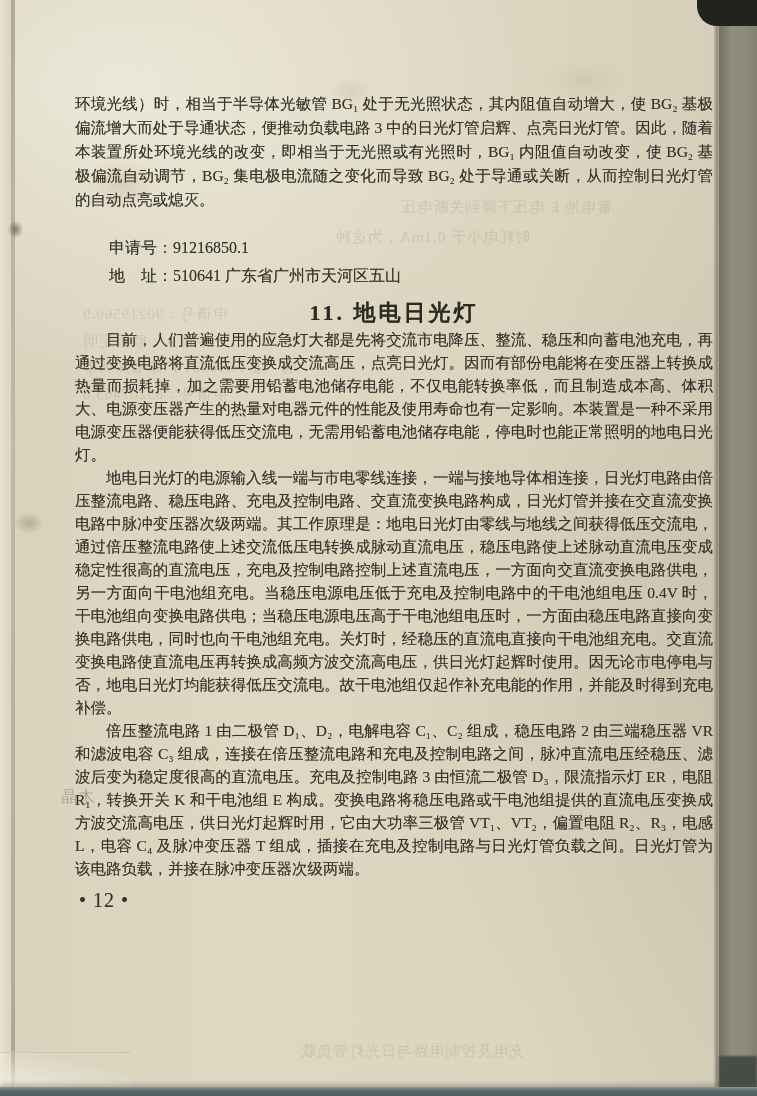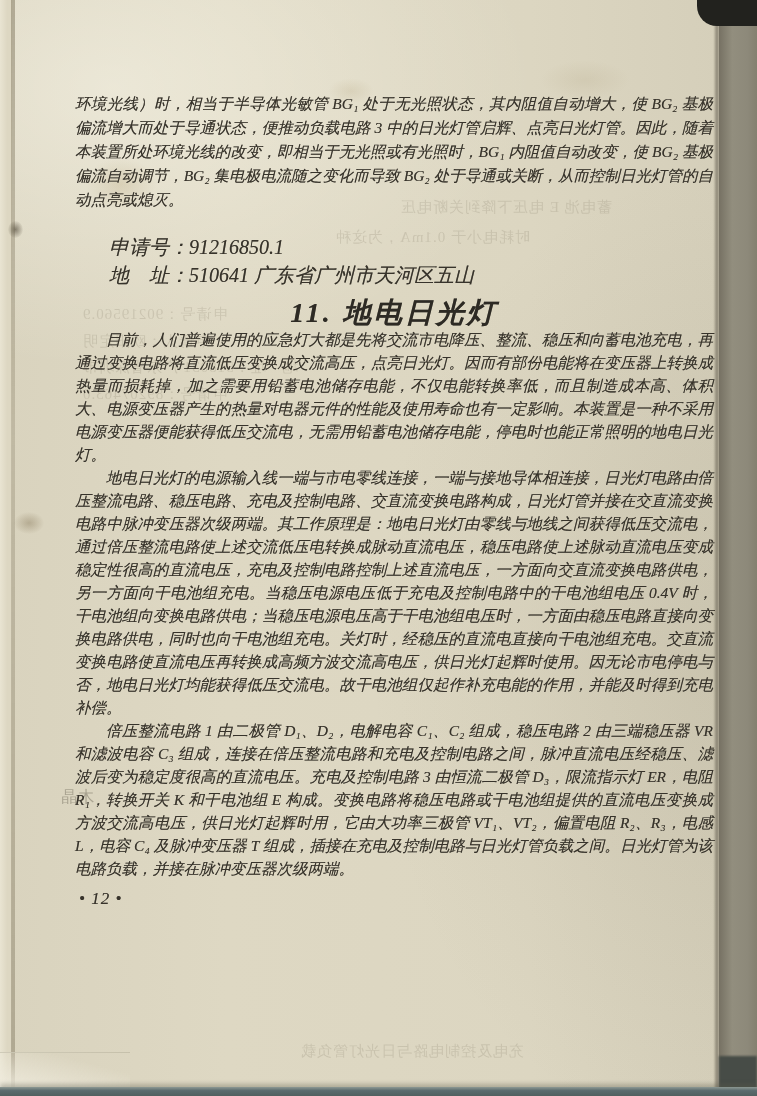--- a/index.html
+++ b/index.html
@@ -42,29 +42,29 @@
   .stain.s4{left:14px;top:512px;width:30px;height:22px;background:radial-gradient(rgba(115,98,66,.35),rgba(115,98,66,0) 72%);}
   .stain.s5{left:540px;top:60px;width:90px;height:40px;background:radial-gradient(rgba(150,132,92,.12),rgba(150,132,92,0) 70%);}
 
   
   .bleed{position:absolute;transform:scaleX(-1);color:#6d6450;opacity:.17;
     filter:blur(.6px);font-size:15px;white-space:nowrap;letter-spacing:1px;}
 
   
   .content{position:absolute;left:75px;top:92px;width:638px;font-size:15.5px;}
   .p-cont{margin:0;line-height:24px;text-align:justify;}
-  .app{margin:22px 0 0 34px;line-height:27.5px;font-size:20px;}
+  .app{margin:22px 0 0 34px;line-height:27.5px;font-size:16px;}
   .app-row{white-space:nowrap;}
-  .sec-title{margin:9px 0 0 0;text-align:center;font-size:28px;font-weight:bold;
+  .sec-title{margin:9px 0 0 0;text-align:center;font-size:22px;font-weight:bold;
     letter-spacing:3px;color:#2d2a24;line-height:30px;}
   .body{}
   .body p{margin:0;line-height:23px;text-align:justify;text-indent:2em;}
   .body p.ind1{text-indent:1em;}
-  .pagenum{margin:9px 0 0 4px;font-size:17px;letter-spacing:1px;}
-  .content, .content p, .app{text-shadow:0 0 .4px rgba(55,51,43,.55);font-style:italic;}
+  .pagenum{margin:9px 0 0 4px;font-size:20px;letter-spacing:1px;}
+  .content, .content p, .app{text-shadow:0 0 .4px rgba(55,51,43,.55);}
 </style>
 </head>
 <body>
 
 <div class="scan">
 
   <div class="edge-left"></div>
   <div class="crease"></div>
   <div class="stain s1"></div>
   <div class="stain s2"></div>

